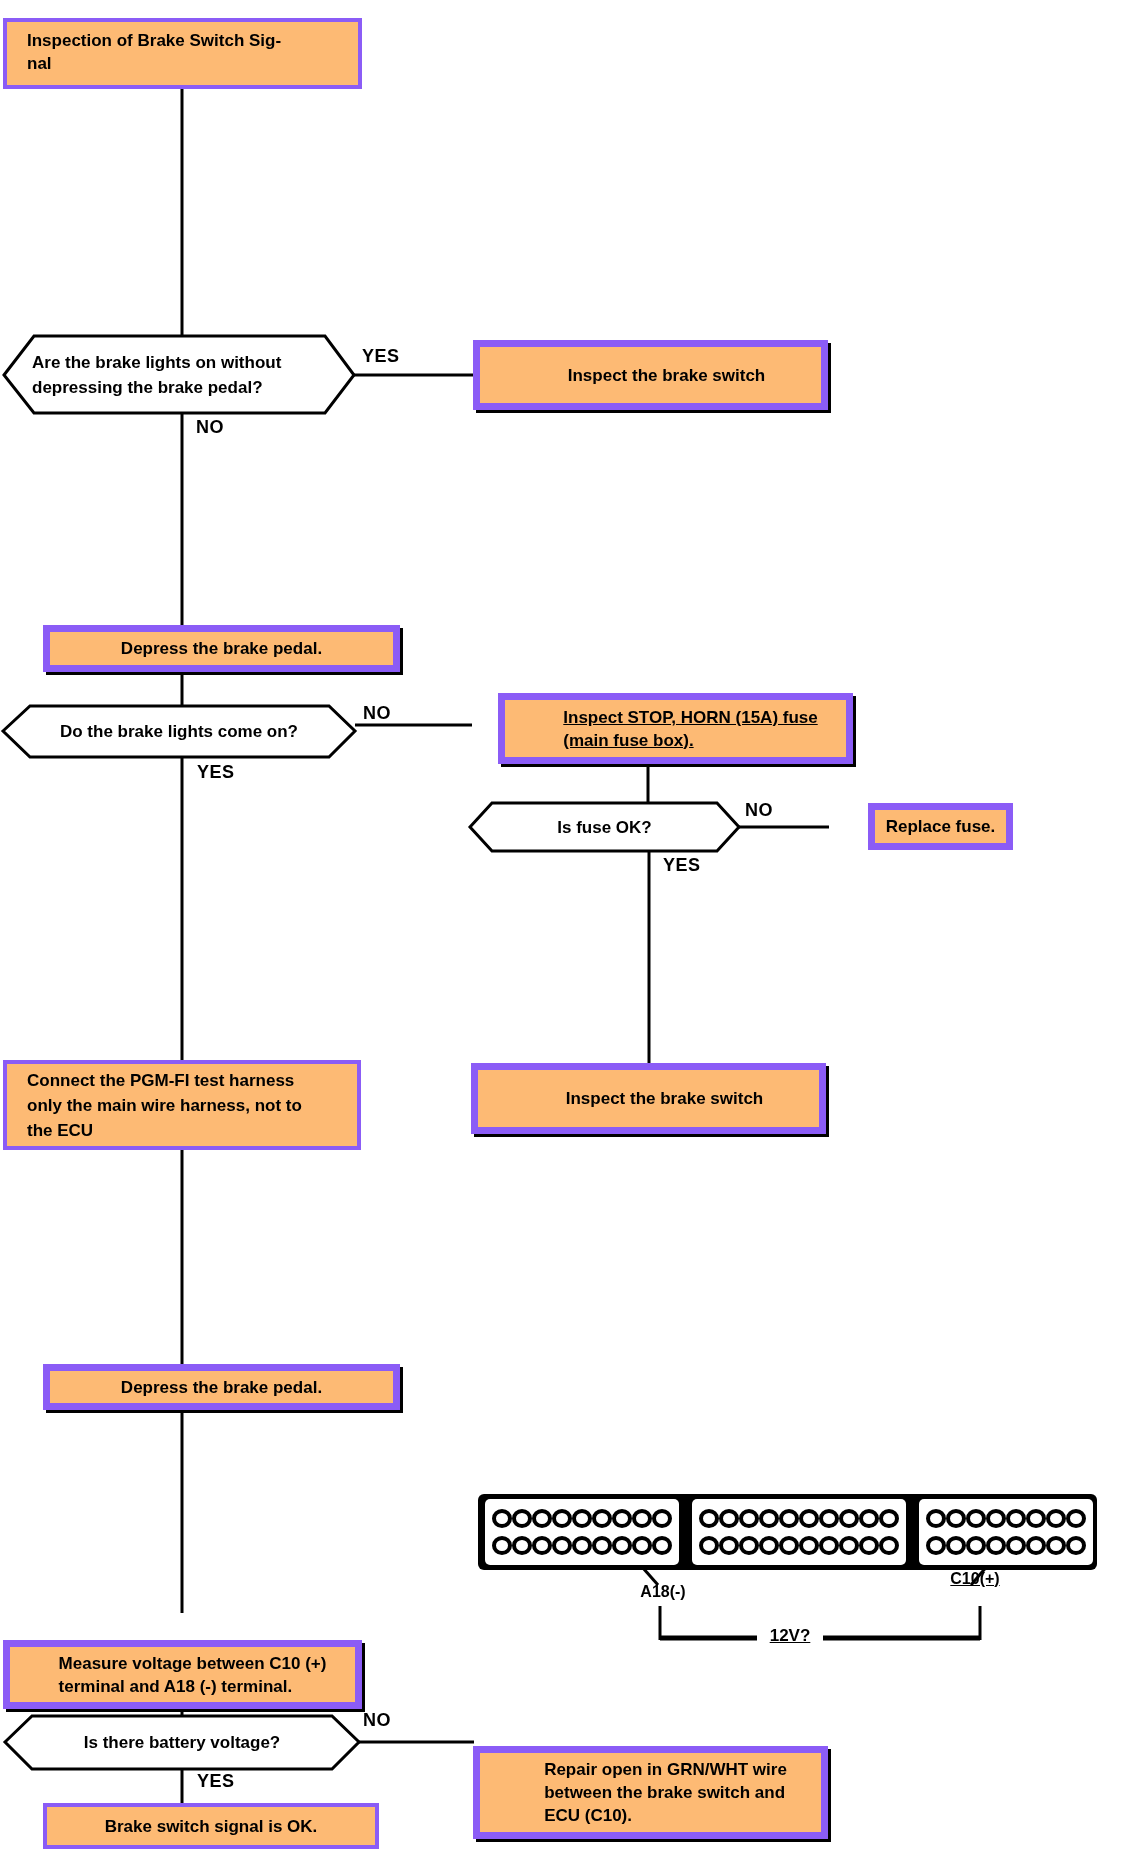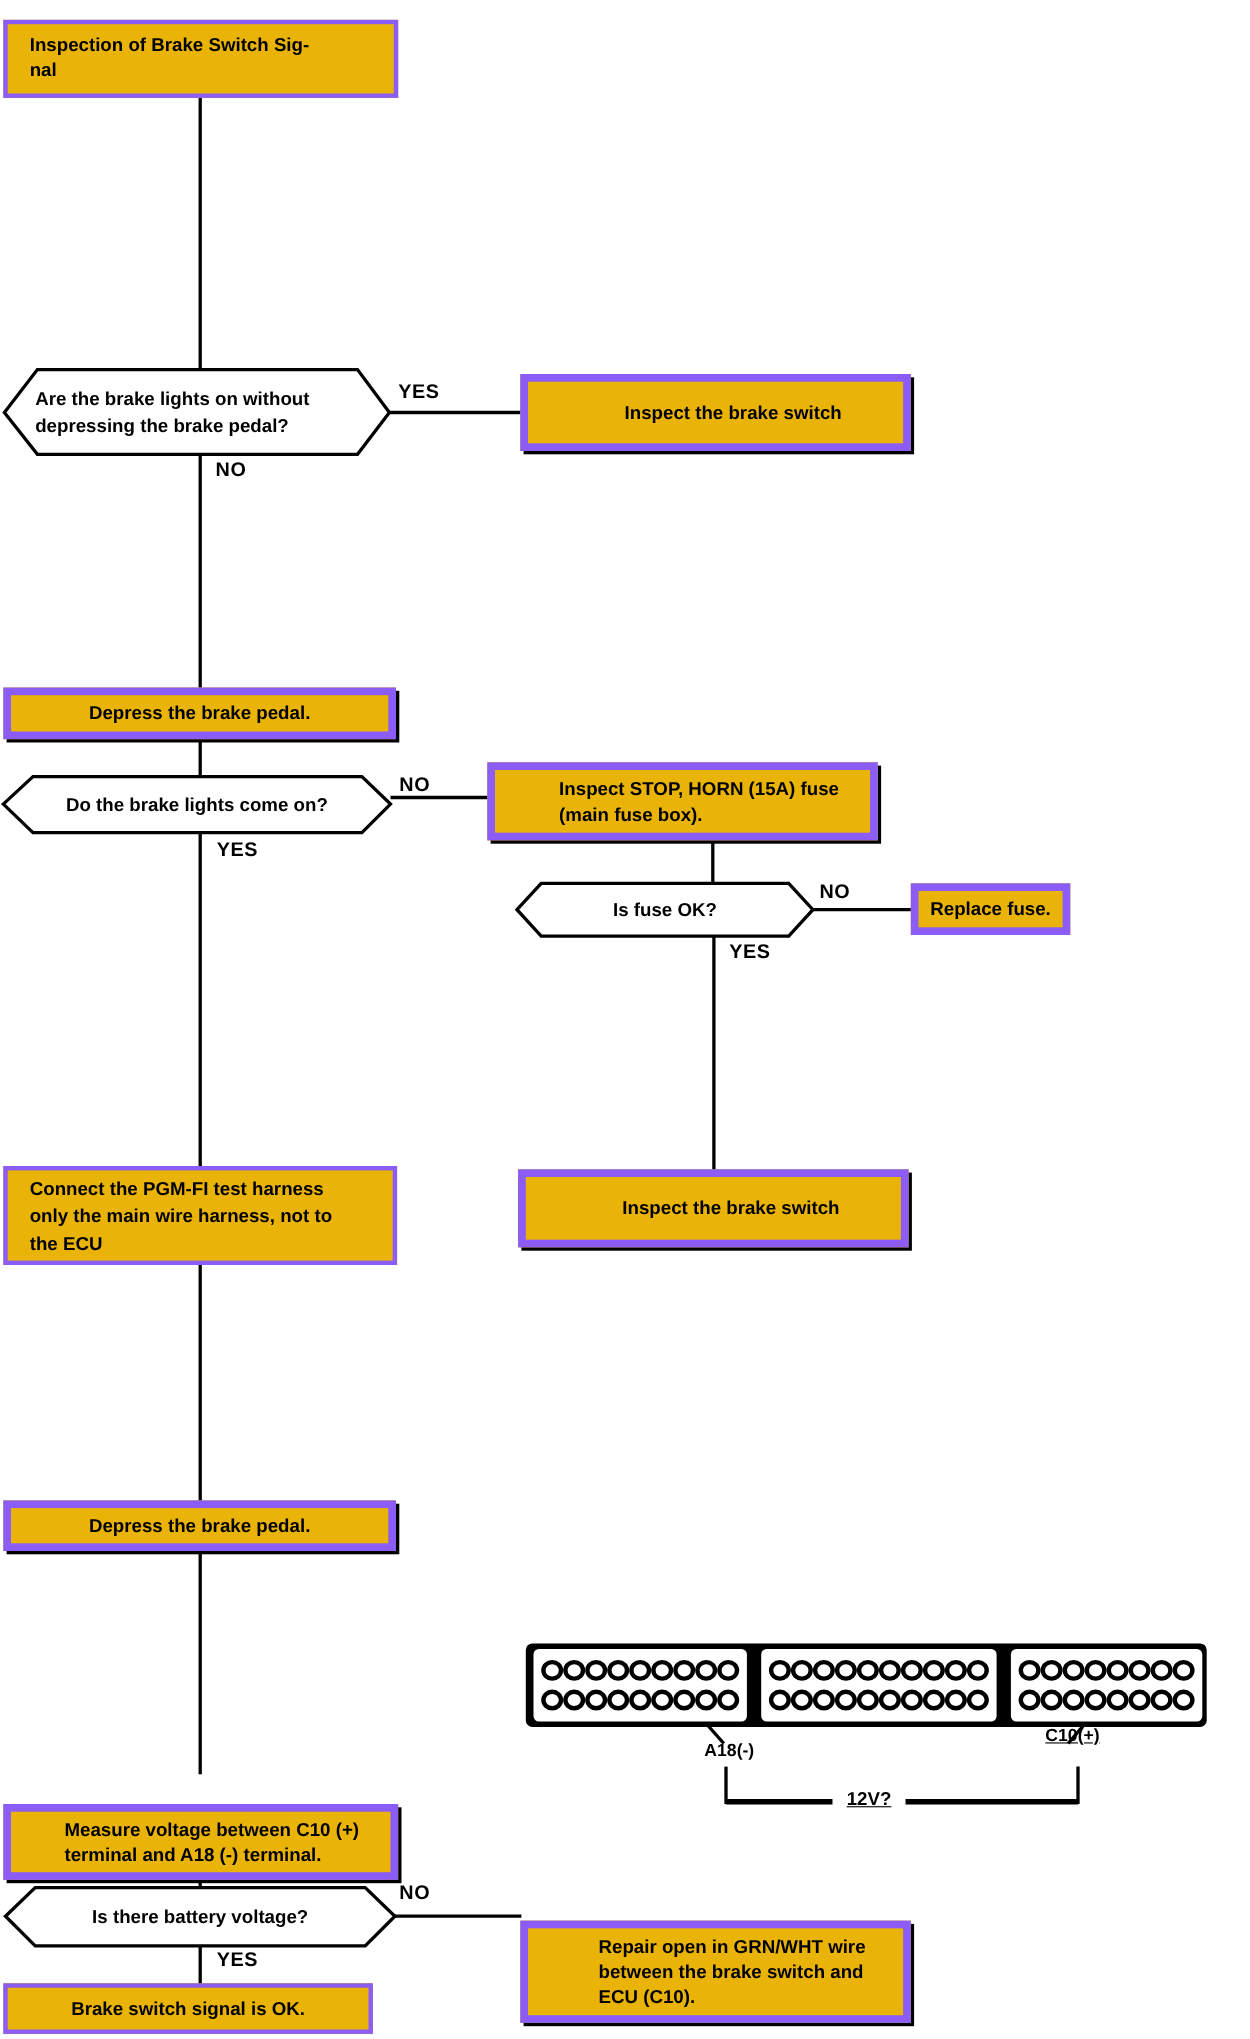--- a/index.html
+++ b/index.html
@@ -11,29 +11,29 @@
   }
   #canvas {
     position: relative;
     width: 1136px; height: 1854px;
     background: #ffffff;
     overflow: hidden;
   }
   #wires { position: absolute; left: 0; top: 0; z-index: 1; }
   .box {
     position: absolute; z-index: 2;
-    background: #eab308;
+    background: #fdba74;
     border: 7px solid #8b5cf6;
     box-sizing: border-box;
     display: flex; align-items: center;
     font-size: 17px; line-height: 23px;
   }
   .box.shadow { box-shadow: 3px 3px 0 #000; justify-content: center; }
   .box.thick { border-width: 4px; }
-  .box.center { justify-content: center; text-align: center; }
+  .box.center { justify-content: center; text-align: center; margin-left: 40px; }
   .box.top { align-items: flex-start; }
   .node-text { white-space: pre-line; }
   .hex-text {
     position: absolute; z-index: 2;
     display: flex; align-items: center;
     font-size: 17px; line-height: 25px;
     box-sizing: border-box;
   }
   .hex-text.center { justify-content: center; text-align: center; }
   .flow-label {
@@ -129,21 +129,21 @@
   <div class="box shadow center" style="left:3px; top:625px; width:357px; height:47px;">
     <div class="node-text">Depress the brake pedal.</div>
   </div>
 
   <div class="hex-text center" style="left:3px; top:706px; width:352px; height:51px;">
     <div class="node-text">Do the brake lights come on?</div>
   </div>
   <div class="flow-label" style="left:363px; top:703px;">NO</div>
   <div class="flow-label" style="left:197px; top:762px;">YES</div>
 
-  <div class="box shadow" style="left:443px; top:693px; width:355px; height:71px; padding-left:30px;">
+  <div class="box shadow" style="left:498px; top:693px; width:355px; height:71px; padding-left:30px;text-decoration:underline;">
     <div class="node-text">Inspect STOP, HORN (15A) fuse
 (main fuse box).</div>
   </div>
 
   <div class="hex-text center" style="left:470px; top:803px; width:269px; height:48px;">
     <div class="node-text">Is fuse OK?</div>
   </div>
   <div class="flow-label" style="left:745px; top:800px;">NO</div>
   <div class="flow-label" style="left:663px; top:855px;">YES</div>
 

